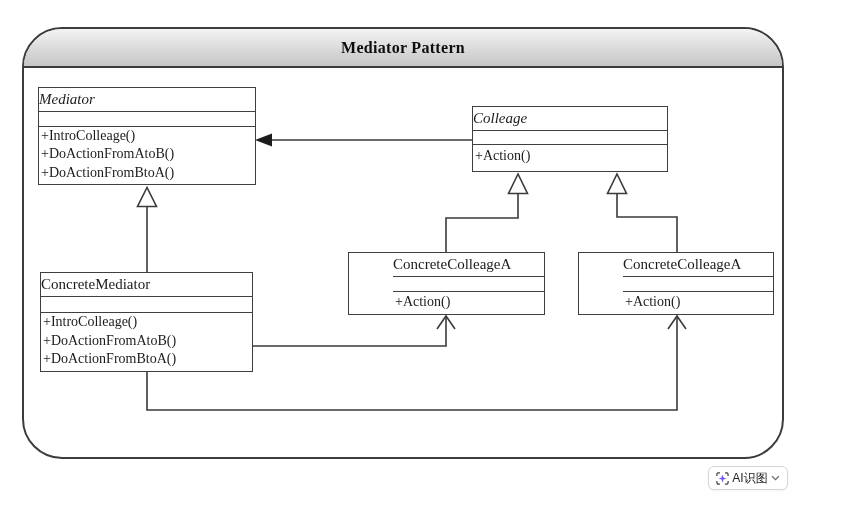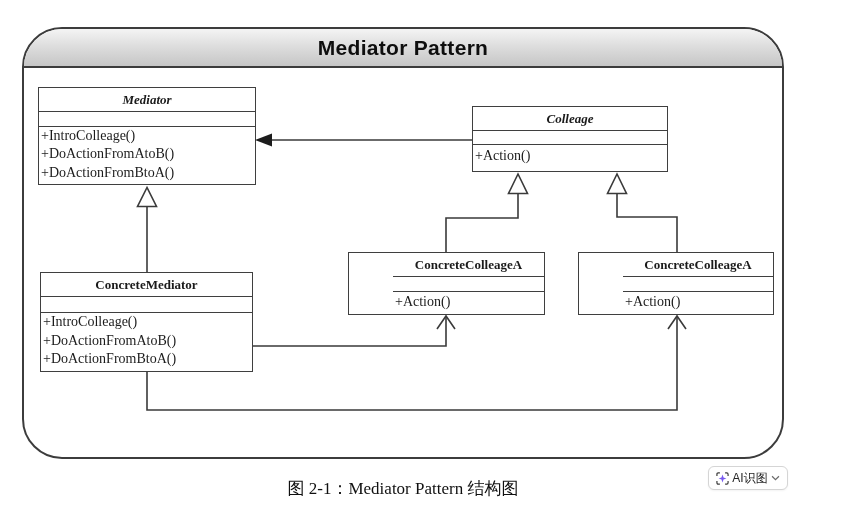--- a/index.html
+++ b/index.html
@@ -11,32 +11,32 @@
     position:absolute; left:22px; top:27px; width:762px; height:432px;
     border:2px solid #3c3c3c; border-radius:40px; background:#ffffff;
     box-sizing:border-box; overflow:hidden;
   }
   .panel-header {
     height:37px; border-bottom:2px solid #3c3c3c;
     background:linear-gradient(180deg, #f4f4f4 0%, #dedede 45%, #c6c6c6 100%);
     display:flex; align-items:center; justify-content:center;
   }
   .panel-title {
-    font-weight:bold; font-size:21px; color:#0e0e0e; letter-spacing:.3px;
-    font-family:Liberation Sans, sans-serif;
+    font-weight:bold; font-size:16px; color:#0e0e0e; letter-spacing:.3px;
+    font-family:Liberation Serif, serif;
   }
 
   
   .uml-class {
     position:absolute; background:#ffffff; border:1.5px solid #3f3f3f;
     box-sizing:border-box; color:#1b1b1b;
   }
   .uml-title {
-    border-bottom:1.5px solid #3f3f3f; font-weight:bold; text-align:center;
-    font-size:13px; line-height:23px; height:23px; overflow:hidden;
+    border-bottom:1.5px solid #3f3f3f; font-weight:normal; text-align:left;
+    font-size:15px; line-height:23px; height:23px; overflow:hidden;
   }
   .uml-title.abstract { font-style:italic; }
   .uml-attrs { border-bottom:1.5px solid #3f3f3f; }
   .uml-methods { padding-left:2px; }
   .uml-methods div { font-size:14px; white-space:nowrap; overflow:hidden; }
 
   .box-mediator  { left:38px;  top:87px;  width:218px; height:98px; }
   .box-mediator  .uml-attrs { height:14px; }
   .box-mediator  .uml-methods div { line-height:18.3px; }
 
@@ -160,21 +160,20 @@
       <polyline class="ln" points="253,346 446,346 446,316"></polyline>
       <path class="ln" d="M437,329 L446,316 L455,329"></path>
     </g>
 
     <g>
       <polyline class="ln" points="147,372 147,410 677,410 677,316"></polyline>
       <path class="ln" d="M668,329 L677,316 L686,329"></path>
     </g>
   </svg>
 
-  <div class="caption">图 2-1：Mediator Pattern 结构图</div>
 
   <div class="ai-btn">
     <svg width="13" height="13" viewBox="0 0 14 14">
       <path d="M1 4.2 V2.4 Q1 1 2.4 1 H4.2" fill="none" stroke="#3d3d3d" stroke-width="1.3"></path>
       <path d="M9.8 1 H11.6 Q13 1 13 2.4 V4.2" fill="none" stroke="#3d3d3d" stroke-width="1.3"></path>
       <path d="M13 9.8 V11.6 Q13 13 11.6 13 H9.8" fill="none" stroke="#3d3d3d" stroke-width="1.3"></path>
       <path d="M4.2 13 H2.4 Q1 13 1 11.6 V9.8" fill="none" stroke="#3d3d3d" stroke-width="1.3"></path>
       <path d="M7 2.8 L8.1 5.9 L11.2 7 L8.1 8.1 L7 11.2 L5.9 8.1 L2.8 7 L5.9 5.9 Z" fill="#7a5cf0"></path>
     </svg>
     <span class="lbl">AI识图</span>

